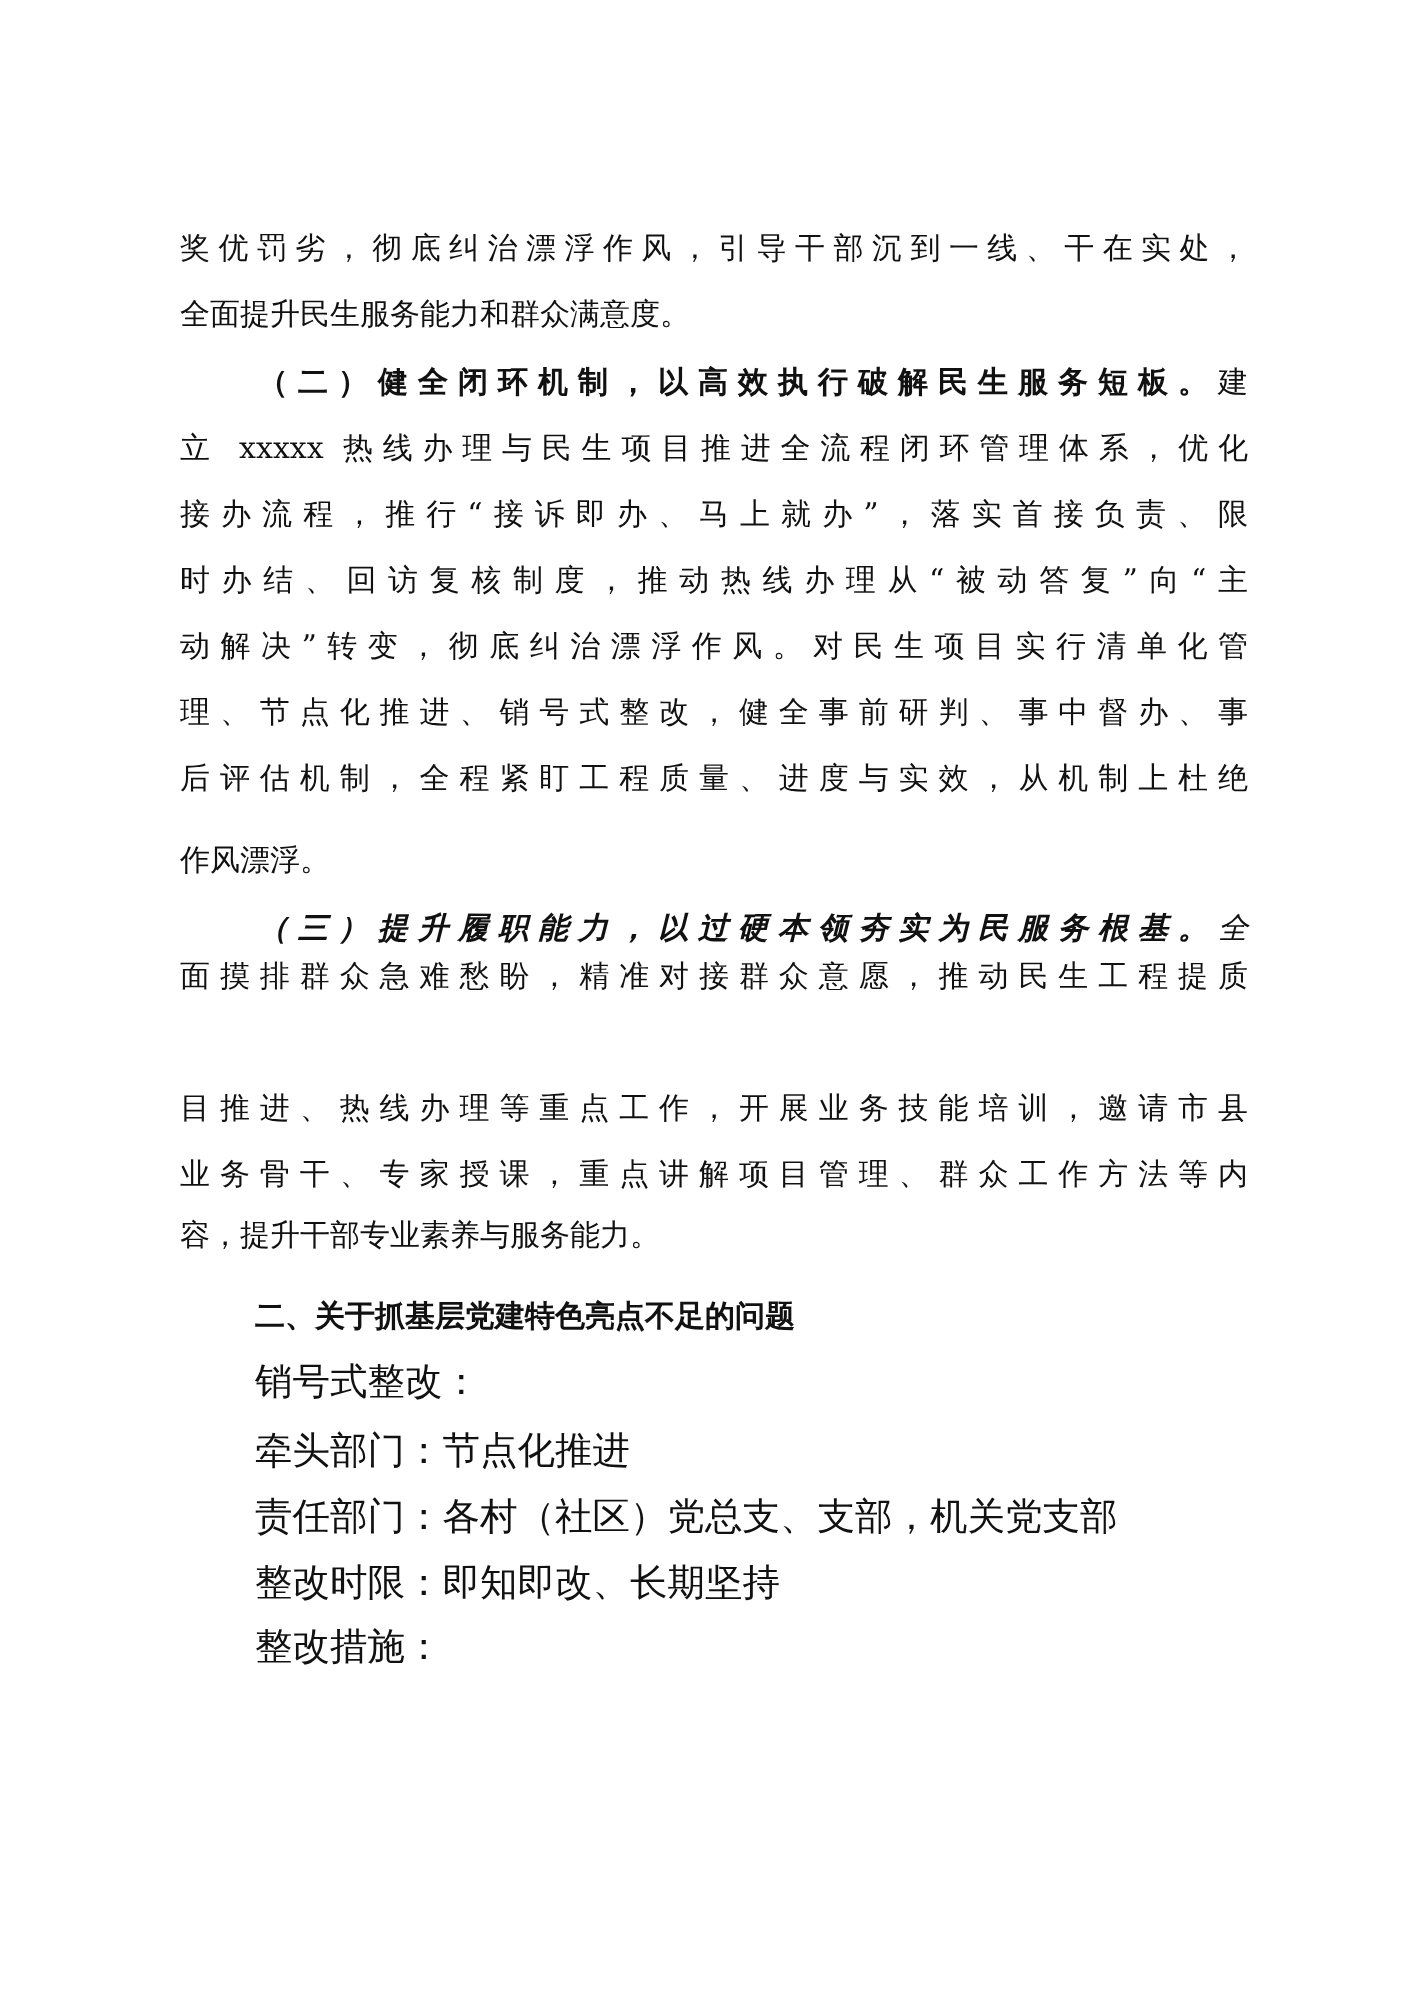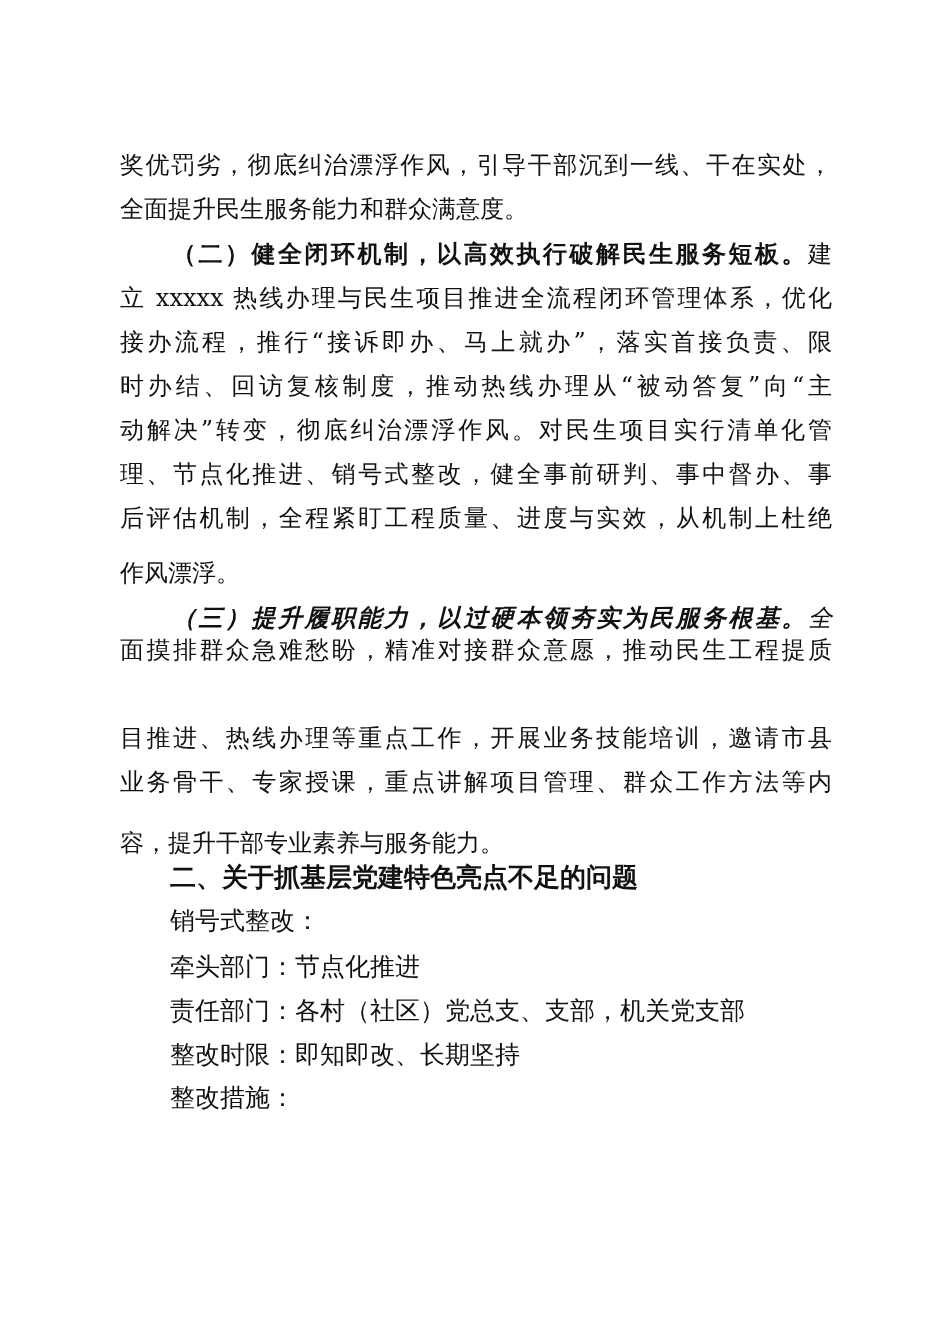--- a/index.html
+++ b/index.html
@@ -1,24 +1,24 @@
 <!DOCTYPE html>
 <html><head>
 <meta charset="utf-8">
 <style>
   html, body { margin: 0; padding: 0; background: #ffffff; }
   body { width: 950px; height: 1344px; position: relative; overflow: hidden;
          font-family: "DejaVu Serif", "Liberation Serif", serif; color: #111111; }
   .page { position: absolute; left: 0; top: 0; width: 950px; height: 1344px; background: #ffffff; }
   .line { position: absolute; left: 120px; width: 712px; height: 44px; line-height: 44px;
-          font-size: 24px; white-space: nowrap; text-align: justify; text-align-last: justify; }
+          font-size: 20px; white-space: nowrap; text-align: justify; text-align-last: justify; }
   .line.last { text-align-last: left; }
   .line.short { left: 170px; width: auto; text-align: left; text-align-last: left; letter-spacing: 0; }
   .bold { font-weight: bold; }
-  .heading2 { font-family: "DejaVu Sans", "Liberation Sans", sans-serif; font-weight: bold; font-size: 26px; }
+  .heading2 { font-family: "DejaVu Sans", "Liberation Sans", sans-serif; font-weight: bold; font-size: 20px; }
   .field { font-size: 25px; }
   .lbl { letter-spacing: 0; }
 </style>
 </head>
 <body>
 
 <div class="page">
 
   <div class="line" style="top:143px;">奖优罚劣，彻底纠治漂浮作风，引导干部沉到一线、干在实处，</div>
   <div class="line last" style="top:187px;">全面提升民生服务能力和群众满意度。</div>
@@ -33,21 +33,21 @@
   <div class="line" style="top:452px;">理、节点化推进、销号式整改，健全事前研判、事中督办、事</div>
   <div class="line" style="top:496px;">后评估机制，全程紧盯工程质量、进度与实效，从机制上杜绝</div>
   <div class="line last" style="top:551px;">作风漂浮。</div>
 
   <div class="line" style="top:596px; left:172px; width:660px;font-style:italic;">
     <span class="bold">（三）提升履职能力，以过硬本领夯实为民服务根基。</span><span>全</span>
   </div>
   <div class="line" style="top:628px;">面摸排群众急难愁盼，精准对接群众意愿，推动民生工程提质</div>
   <div class="line" style="top:716px;">目推进、热线办理等重点工作，开展业务技能培训，邀请市县</div>
   <div class="line" style="top:760px;">业务骨干、专家授课，重点讲解项目管理、群众工作方法等内</div>
-  <div class="line last" style="top:821px;">容，提升干部专业素养与服务能力。</div>
+  <div class="line last" style="top:801px;">容，提升干部专业素养与服务能力。</div>
 
   <div class="line short heading2" style="top:855px;">二、关于抓基层党建特色亮点不足的问题</div>
 
   <div class="line short field" style="top:899px;">
     <span class="lbl">销号式整改：</span><span></span>
   </div>
   <div class="line short field" style="top:945px;">
     <span class="lbl">牵头部门：</span><span>节点化推进</span>
   </div>
   <div class="line short field" style="top:989px;">

